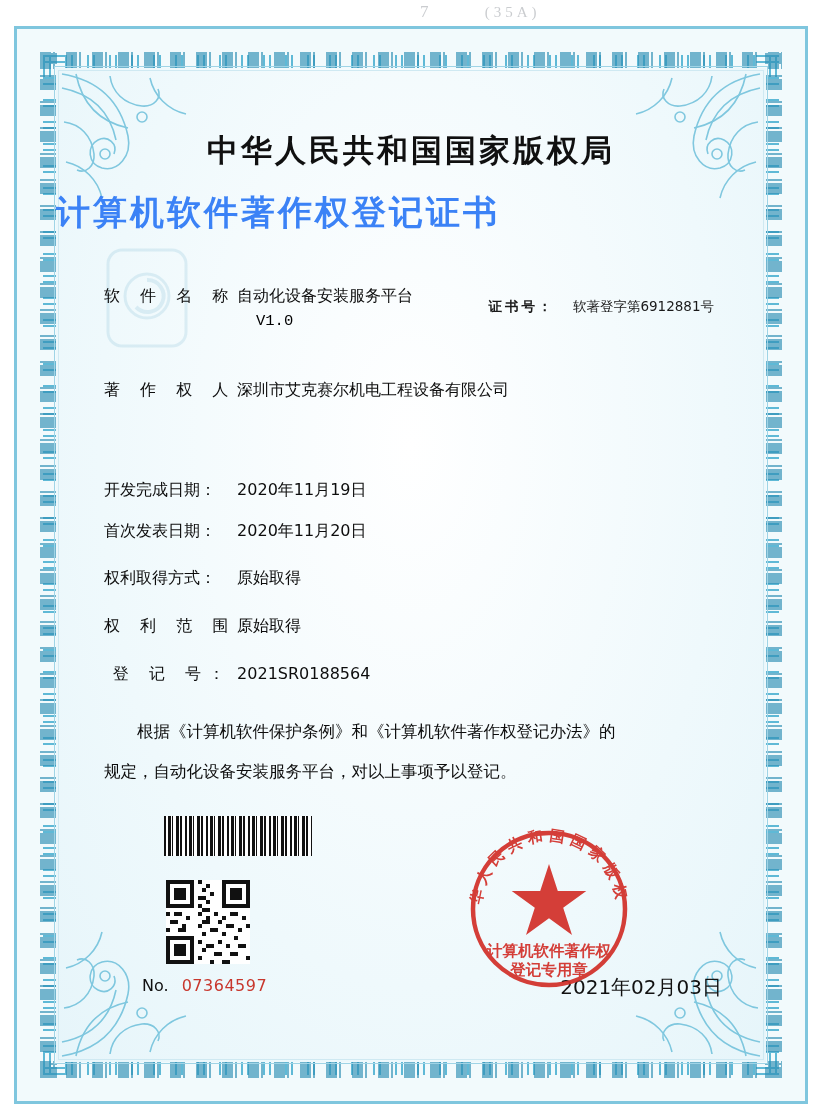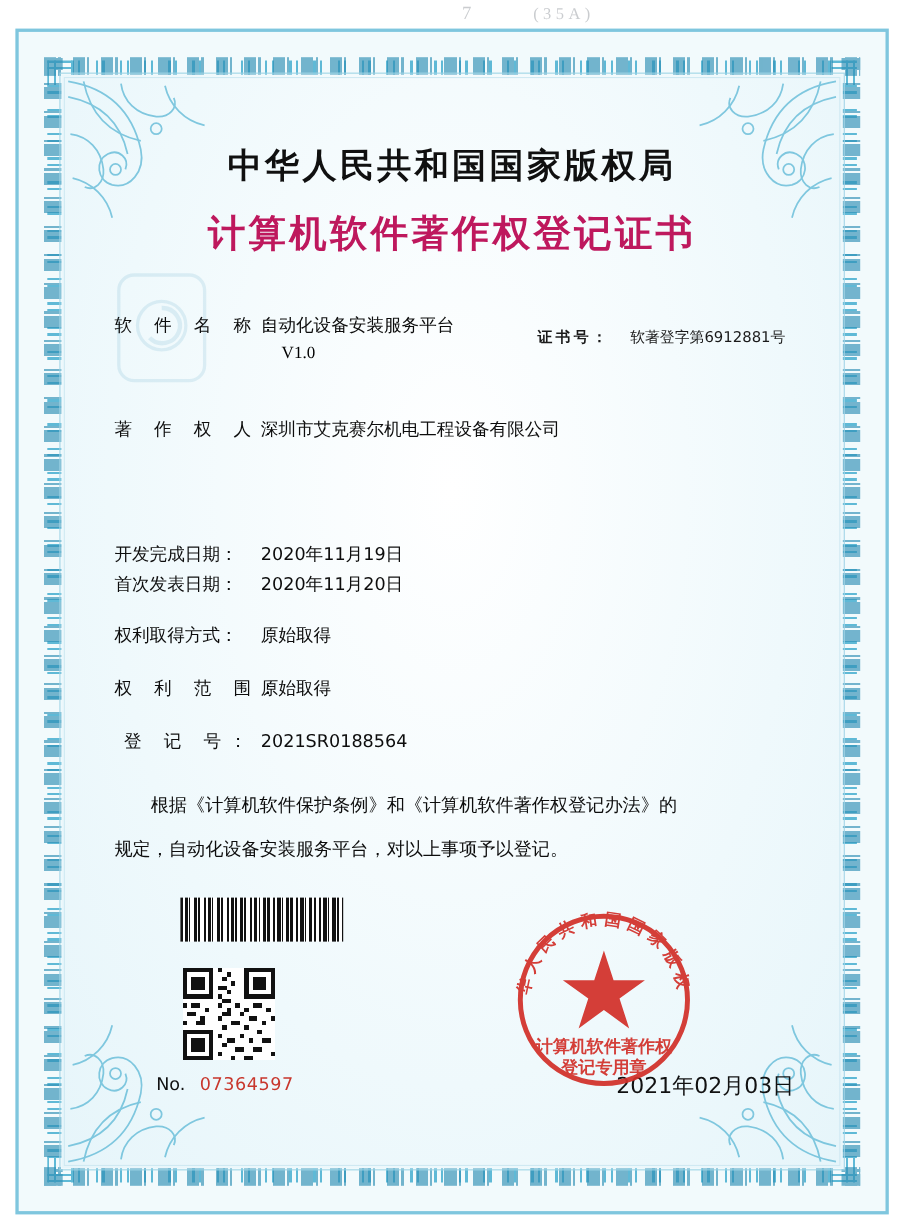--- a/index.html
+++ b/index.html
@@ -130,25 +130,24 @@
     text-align: center;
     font-family: "DejaVu Serif", "Liberation Serif", serif;
     font-size: 31px;
     font-weight: bold;
     color: #101010;
     letter-spacing: 3px;
   }
   .title-sub {
     position: absolute;
     top: 122px; left: 0; width: 710px;
-    text-align: center;
     font-family: "DejaVu Serif", "Liberation Serif", serif;
     font-size: 34px;
     font-weight: bold;
-    color: #be185d;
+    color: #3b82f6;
     letter-spacing: 3px;
   }
 
   .cert-no {
     position: absolute;
     top: 186px; right: 52px;
     font-size: 13.5px;
     color: #1a1a1a;
     font-family: "DejaVu Sans", sans-serif;
     margin-top: 44px;
@@ -177,23 +176,23 @@
     width: 128px;
     letter-spacing: 0px;
   }
   .field .lbl.sp  { letter-spacing: 7.5px; }
   .field .lbl.sp2 { letter-spacing: 7.5px; }
   .field .val {
     display: inline-block;
   }
 
   .f-name    { top: 218px; }
-  .f-version { top: 244px; left: 200px; font-family: Liberation Serif, serif; font-size: 15.5px; }
+  .f-version { top: 244px; left: 200px; font-family: Liberation Mono, monospace; font-size: 15.5px; }
   .f-owner   { top: 312px; }
-  .f-dev     { top: 426px; }
+  .f-dev     { top: 412px; }
   .f-pub     { top: 453px; }
   .f-acq     { top: 500px; }
   .f-scope   { top: 548px; }
   .f-reg     { top: 596px; text-align: right; }
 
   .f-dev .val, .f-pub .val, .f-reg .val {
     font-family: "DejaVu Sans", sans-serif;
   }
 
   .para {

